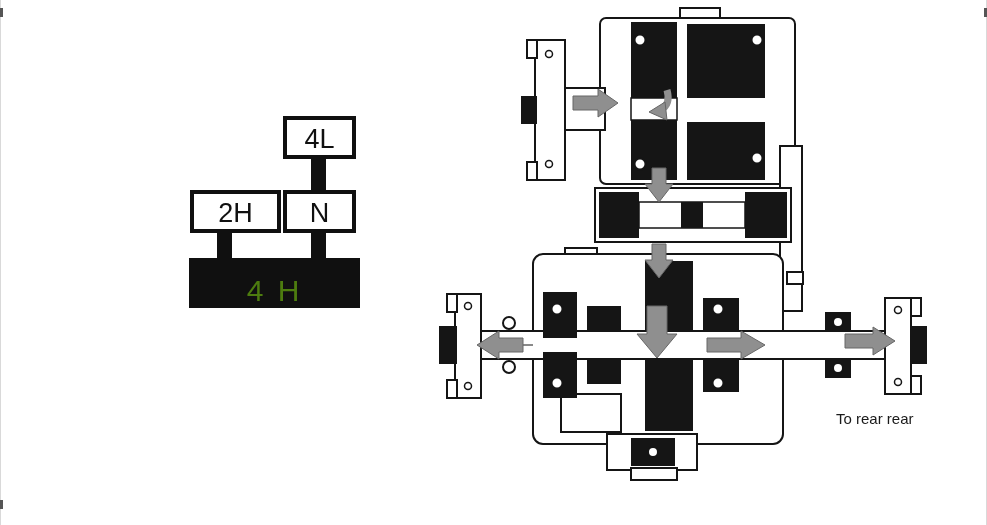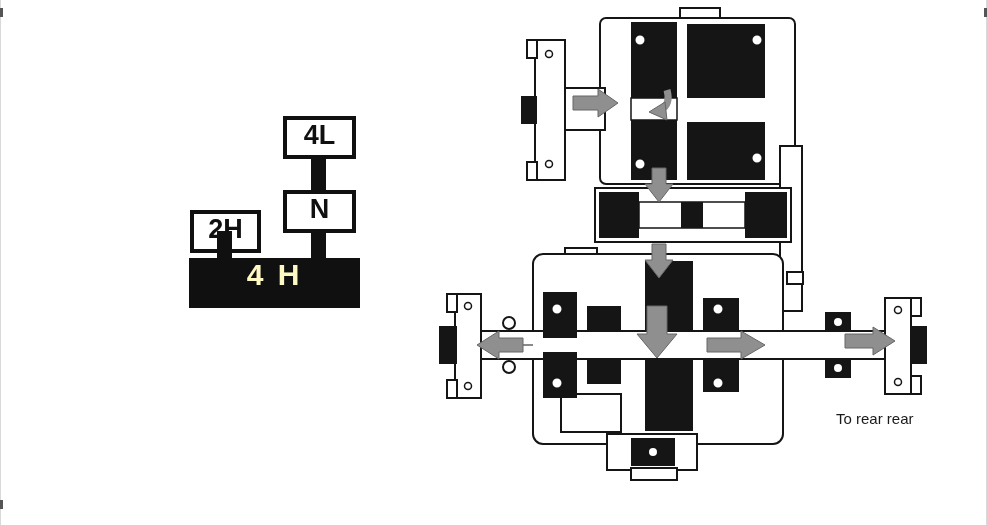--- a/index.html
+++ b/index.html
@@ -30,29 +30,29 @@
     background: #555;
   }
 
   
   .shift-box {
     position: absolute;
     border: 4px solid #101010;
     background: #ffffff;
     color: #101010;
     display: flex;
-    align-items: flex-start;
+    align-items: flex-end;
     justify-content: center;
-    font-weight: bold;
+    font-weight: normal;
     font-size: 27px;
     box-sizing: border-box;
   }
   .shift-box.filled {
     background: #101010;
-    color: #fef9c3;
+    color: #4d7c0f;
     border: none;
     font-size: 30px;
     letter-spacing: 3px;
   }
   .connector {
     position: absolute;
     background: #101010;
   }
 
   
@@ -90,21 +90,21 @@
   <div class="corner-mark" style="right:0;top:8px;width:3px;height:9px;"></div>
   <div class="corner-mark" style="left:0;top:500px;width:3px;height:9px;"></div>
 
   <div>
     <div class="shift-box" style="left:283px;top:116px;width:73px;height:43px;">
       <span>4L</span>
     </div>
 
     <div class="connector" style="left:311px;top:157px;width:15px;height:35px;"></div>
 
-    <div class="shift-box" style="left:190px;top:190px;width:71px;height:43px;margin-top:20px;">
+    <div class="shift-box" style="left:190px;top:190px;width:91px;height:43px;">
       <span>2H</span>
     </div>
 
     <div class="shift-box" style="left:283px;top:190px;width:73px;height:43px;">
       <span>N</span>
     </div>
 
     <div class="connector" style="left:217px;top:231px;width:15px;height:28px;"></div>
     <div class="connector" style="left:311px;top:231px;width:15px;height:28px;"></div>
 

